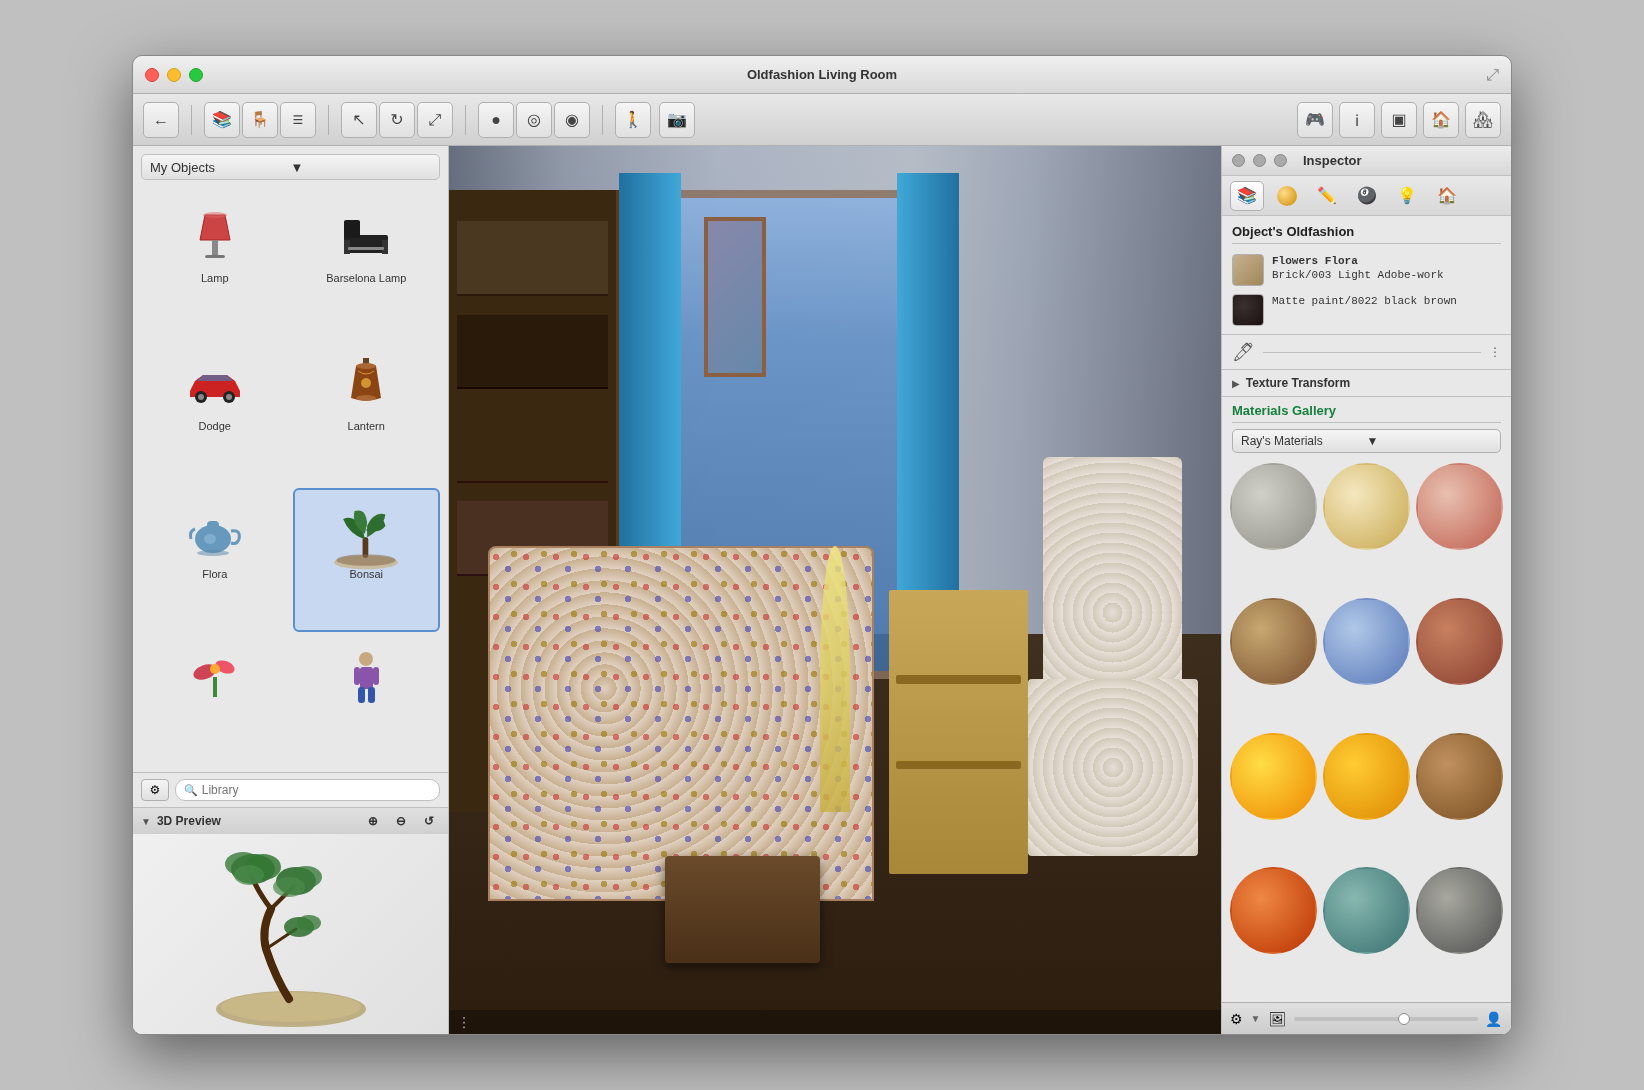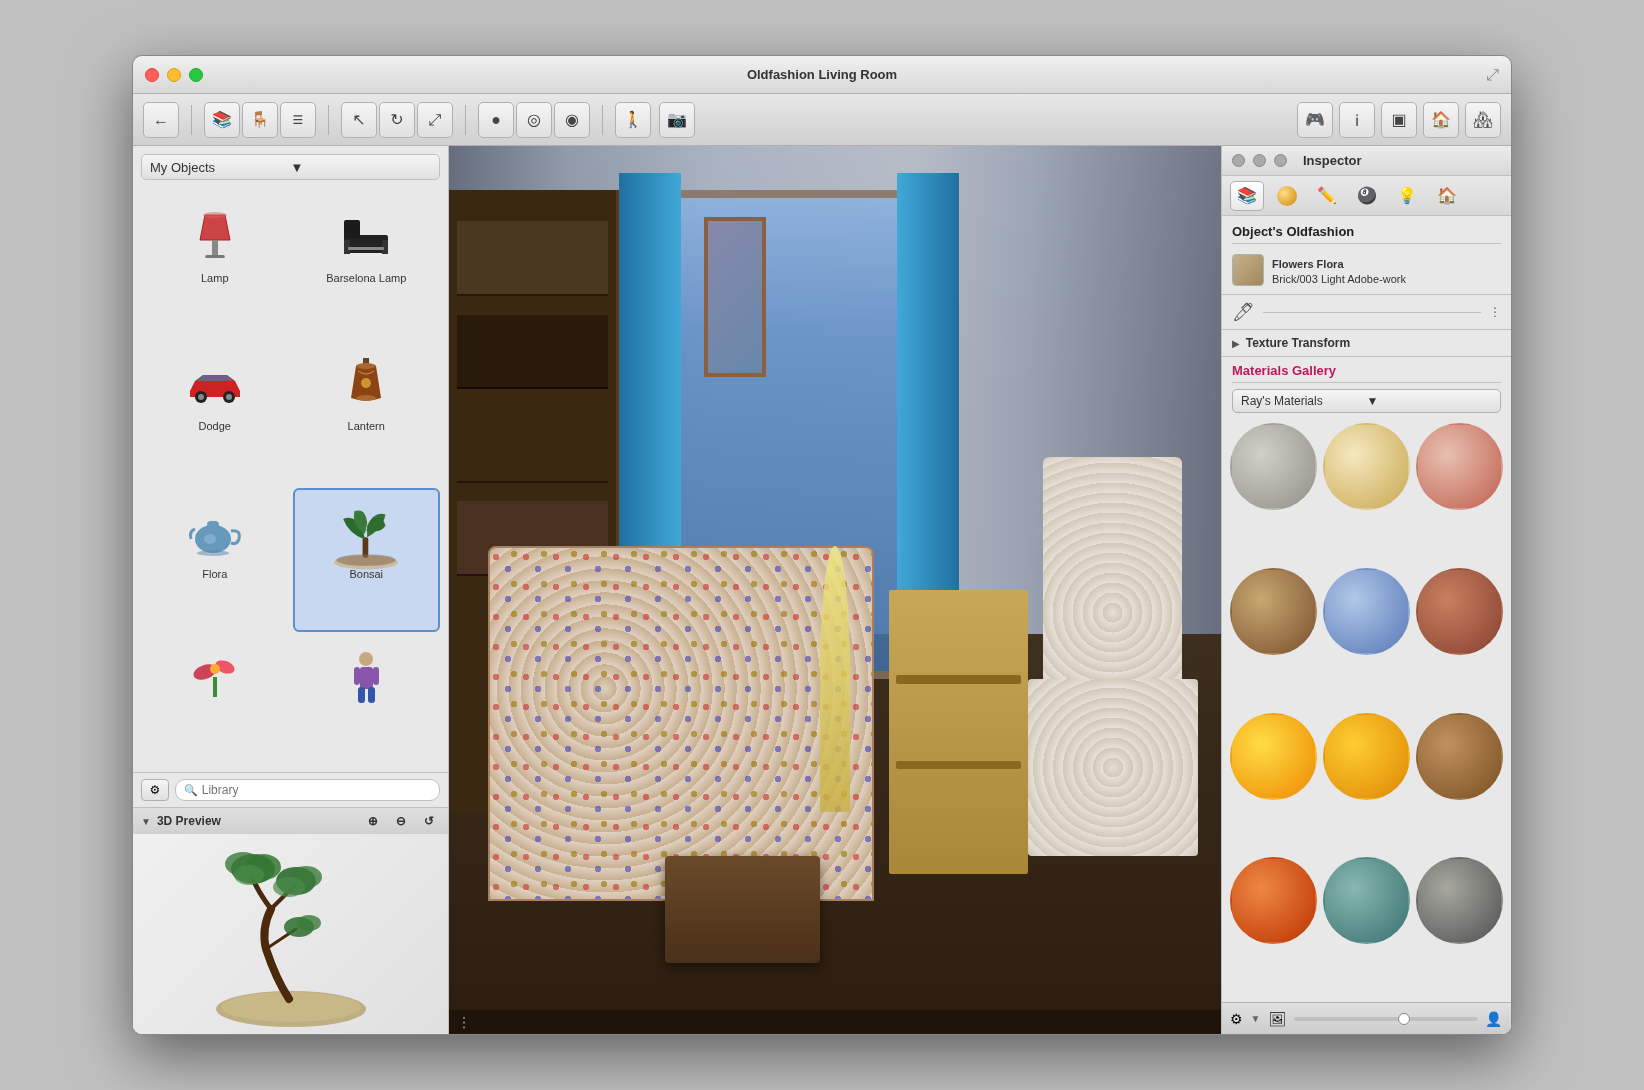--- a/index.html
+++ b/index.html
@@ -236,22 +236,22 @@
     .insp-tab.active { background: linear-gradient(to bottom, #fff, #e8e8e8); border: 1px solid #b0b0b0; }
     
     .materials-section {
       padding: 8px 10px 4px;
     }
     .section-title {
       font-size: 13px; font-weight: 700; color: #222; margin-bottom: 6px;
       border-bottom: 1px solid #c0c0c0; padding-bottom: 4px;
     }
     .material-item {
-      display: flex; align-items: flex-end; gap: 8px;
-      padding: 4px 0; cursor: pointer;
+      display: flex; align-items: flex-start; gap: 8px;
+      padding: 4px 0; cursor: pointer; font-family: Liberation Mono, monospace;
     }
     .mat-swatch {
       width: 32px; height: 32px; border-radius: 4px; flex-shrink: 0;
       border: 1px solid #b0b0b0;
     }
     .mat-label { font-size: 11px; color: #333; line-height: 1.3; }
     
     .dropper-area {
       display: flex; align-items: center; padding: 6px 10px;
       border-top: 1px solid #c0c0c0; gap: 8px;
@@ -269,21 +269,21 @@
     }
     .texture-triangle { font-size: 10px; color: #555; }
     .texture-title { font-size: 12px; font-weight: 600; color: #333; }
     
     .gallery-section {
       flex: 1; display: flex; flex-direction: column;
       border-top: 1px solid #c0c0c0;
       overflow: hidden;
     }
     .gallery-header { padding: 6px 10px 4px; }
-    .gallery-title { font-size: 13px; font-weight: 700; color: #be185d; border-bottom: 1px solid #c0c0c0; padding-bottom: 4px; margin-bottom: 6px; }
+    .gallery-title { font-size: 13px; font-weight: 700; color: #15803d; border-bottom: 1px solid #c0c0c0; padding-bottom: 4px; margin-bottom: 6px; }
     .gallery-dropdown {
       background: linear-gradient(to bottom, #f5f5f5, #e0e0e0);
       border: 1px solid #b0b0b0; border-radius: 5px;
       height: 24px; display: flex; align-items: center; padding: 0 8px;
       cursor: pointer; font-size: 12px; color: #333;
     }
     .gallery-dropdown span { flex: 1; }
     .gallery-grid {
       display: grid; grid-template-columns: repeat(3, 1fr);
       gap: 6px; padding: 6px 8px;
@@ -665,20 +665,24 @@
 
         <div class="material-item">
           <div class="mat-swatch" style="background:linear-gradient(135deg, #c8b090, #a08858);"></div>
           <div class="mat-label">
             <span style="font-weight:600;">Flowers Flora</span><br>
             <span>Brick/003 Light Adobe-work</span>
           </div>
         </div>
 
 
+        <div class="material-item">
+          <div class="mat-swatch" style="background:radial-gradient(circle at 35% 35%, #3a3030, #1a1010);"></div>
+          <div class="mat-label">Matte paint/8022 black brown</div>
+        </div>
       </div>
 
       <div class="dropper-area">
         <span class="dropper-icon">🖊</span>
         <div class="dropper-line"></div>
         <span class="three-dots">⋮</span>
       </div>
 
       <div class="texture-section">
         <div class="texture-header">

